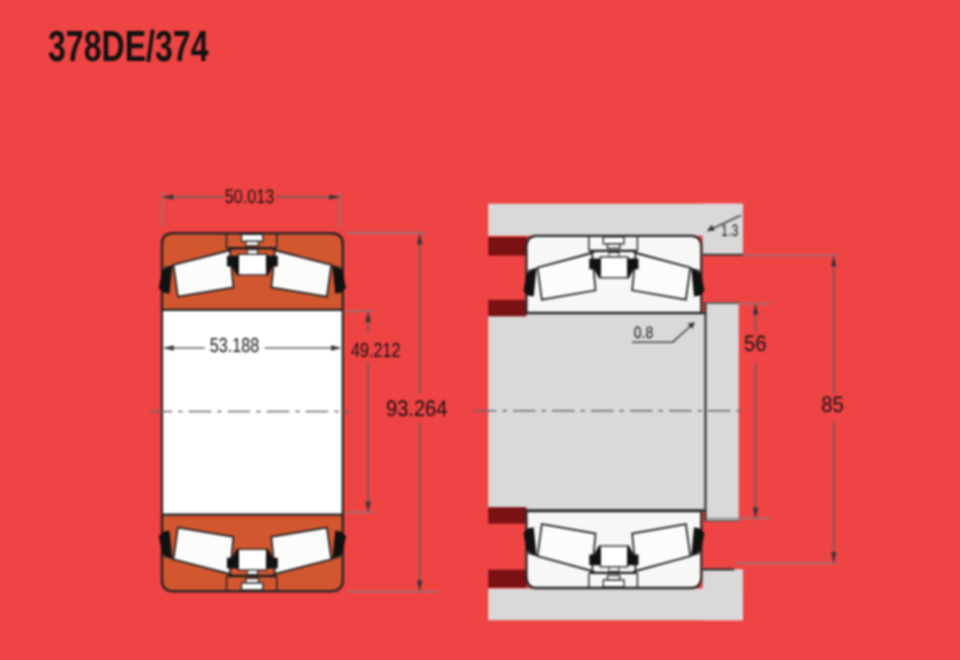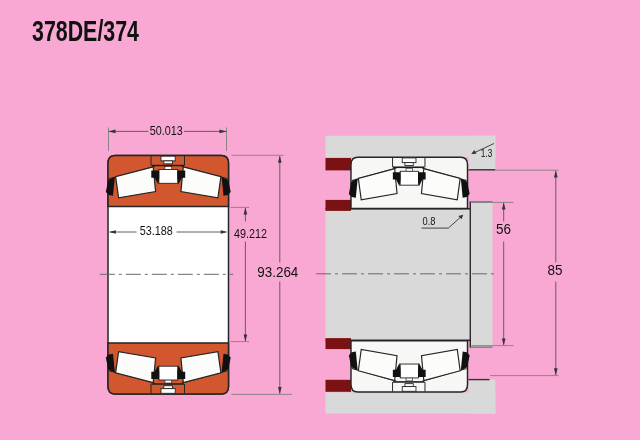--- a/index.html
+++ b/index.html
@@ -1,16 +1,16 @@
 <!DOCTYPE html>
 <html><head>
 <meta charset="utf-8">
 <style>
   html,body{margin:0;padding:0;background:#ffffff;}
-  .wrap{width:640px;height:440px;position:relative;overflow:hidden;background:#f9a8d4;}
+  .wrap{width:640px;height:440px;position:relative;overflow:hidden;background:#ef4444;}
   text{font-family:"Liberation Sans",sans-serif;fill:#111;}
 </style>
 </head>
 <body>
 <div class="wrap">
 <svg style="filter:blur(0.7px)" width="640" height="440" viewBox="0 0 640 440" xmlns="http://www.w3.org/2000/svg">
   <defs>
 
     <g id="sect">
 

